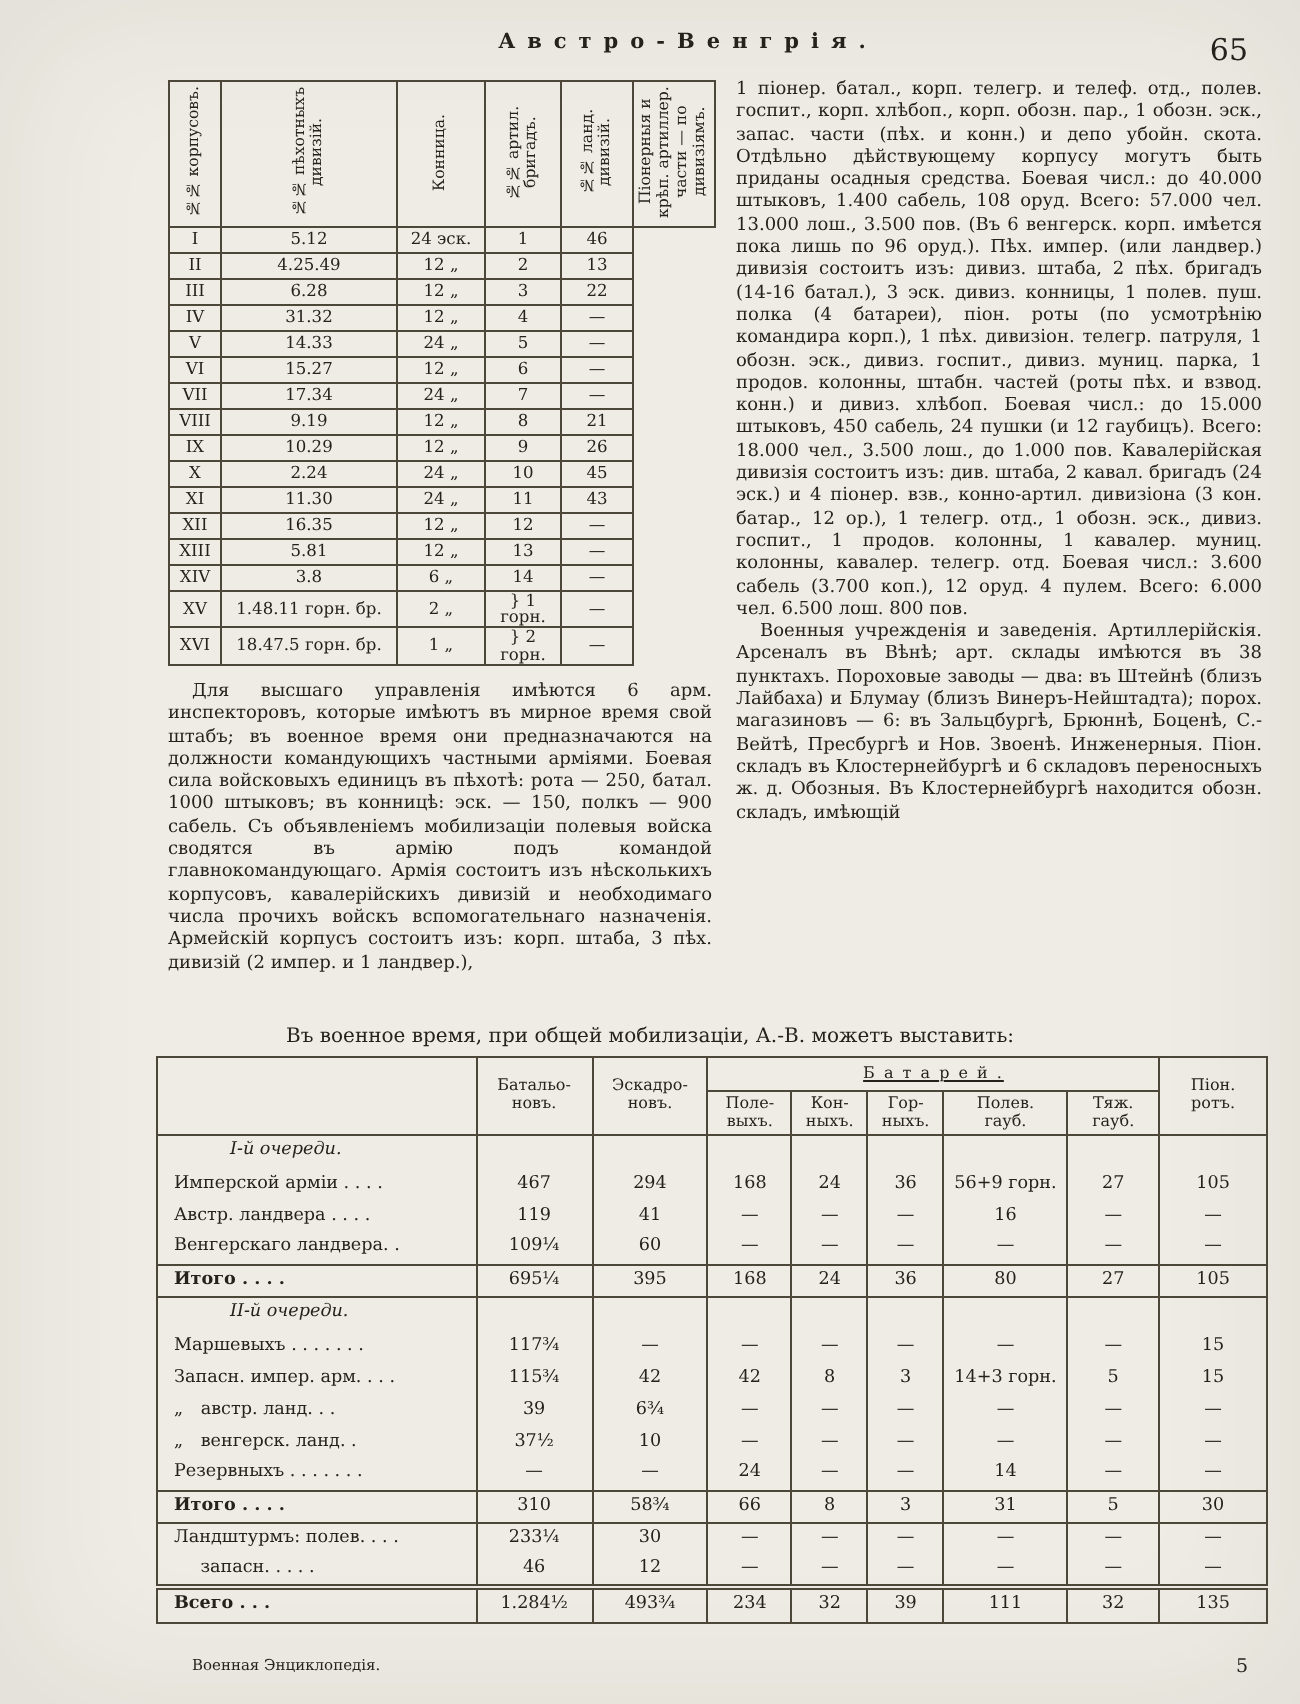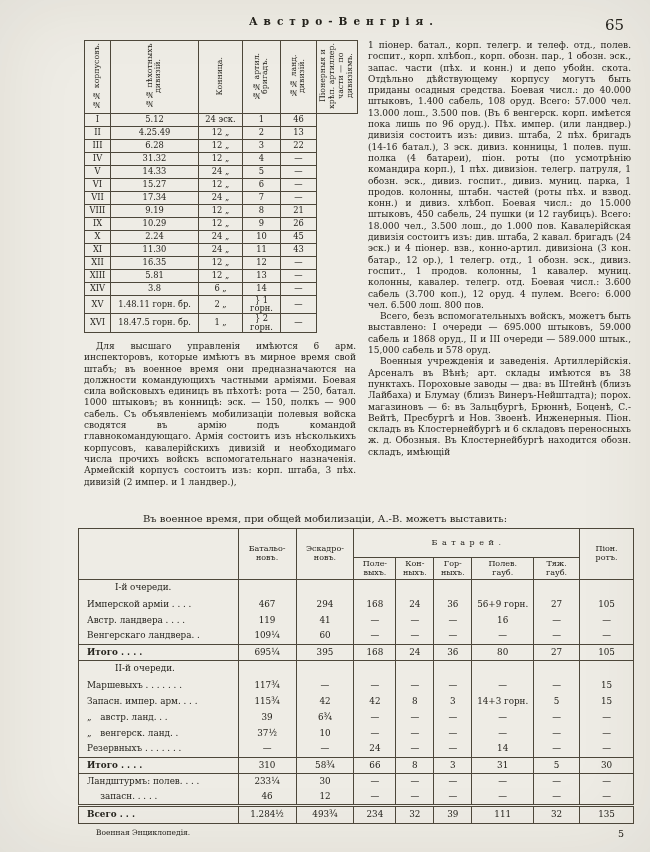--- a/index.html
+++ b/index.html
@@ -98,23 +98,23 @@
   }
   .mob { border: 1.5px solid #4d473a; }
   .mob thead th {
     border-bottom: 1px solid #4d473a;
     white-space: pre-line;
     font-weight: normal;
     font-size: 8px;
     vertical-align: middle;
     height: 22px;
   }
-  .mob thead .group { letter-spacing: 1px; height: 29px; }
+  .mob thead .group { letter-spacing: 1px; height: 17px; text-decoration: underline; }
   .mob .lbl { text-align: left; padding-left: 8px; }
-  .mob tr.section td { height: 17px; }
+  .mob tr.section td { font-style: italic; height: 17px; }
   .mob tr.section .lbl { padding-left: 36px; }
   .mob tr.totals .lbl, .mob tr.grand .lbl { padding-right: 16px; font-weight: bold; }
   .mob tr.rtop td { border-top: 1px solid #4d473a; }
   .mob tr.grand td { border-top: 3px double #4d473a; height: 18px; }
 </style>
 </head>
 <body>
 
 <div>
 
@@ -274,21 +274,20 @@
 
   <div class="left-col">
 
       <p class="par indent">Для высшаго управленія имѣются 6 арм. инспекторовъ, которые имѣютъ въ мирное время свой штабъ; въ военное время они предназначаются на должности командующихъ частными арміями. Боевая сила войсковыхъ единицъ въ пѣхотѣ: рота — 250, батал. 1000 штыковъ; въ конницѣ: эск. — 150, полкъ — 900 сабель. Съ объявленіемъ мобилизаціи полевыя войска сводятся въ армію подъ командой главнокомандующаго. Армія состоитъ изъ нѣсколькихъ корпусовъ, кавалерійскихъ дивизій и необходимаго числа прочихъ войскъ вспомогательнаго назначенія. Армейскій корпусъ состоитъ изъ: корп. штаба, 3 пѣх. дивизій (2 импер. и 1 ландвер.),</p>
     </div>
 
   <div class="right-col">
 
       <p class="par">1 піонер. батал., корп. телегр. и телеф. отд., полев. госпит., корп. хлѣбоп., корп. обозн. пар., 1 обозн. эск., запас. части (пѣх. и конн.) и депо убойн. скота. Отдѣльно дѣйствующему корпусу могутъ быть приданы осадныя средства. Боевая числ.: до 40.000 штыковъ, 1.400 сабель, 108 оруд. Всего: 57.000 чел. 13.000 лош., 3.500 пов. (Въ 6 венгерск. корп. имѣется пока лишь по 96 оруд.). Пѣх. импер. (или ландвер.) дивизія состоитъ изъ: дивиз. штаба, 2 пѣх. бригадъ (14-16 батал.), 3 эск. дивиз. конницы, 1 полев. пуш. полка (4 батареи), піон. роты (по усмотрѣнію командира корп.), 1 пѣх. дивизіон. телегр. патруля, 1 обозн. эск., дивиз. госпит., дивиз. муниц. парка, 1 продов. колонны, штабн. частей (роты пѣх. и взвод. конн.) и дивиз. хлѣбоп. Боевая числ.: до 15.000 штыковъ, 450 сабель, 24 пушки (и 12 гаубицъ). Всего: 18.000 чел., 3.500 лош., до 1.000 пов. Кавалерійская дивизія состоитъ изъ: див. штаба, 2 кавал. бригадъ (24 эск.) и 4 піонер. взв., конно-артил. дивизіона (3 кон. батар., 12 ор.), 1 телегр. отд., 1 обозн. эск., дивиз. госпит., 1 продов. колонны, 1 кавалер. муниц. колонны, кавалер. телегр. отд. Боевая числ.: 3.600 сабель (3.700 коп.), 12 оруд. 4 пулем. Всего: 6.000 чел. 6.500 лош. 800 пов.</p>
 
-      <p class="par indent">Всего, безъ вспомогательныхъ войскъ, можетъ быть выставлено: I очереди — 695.000 штыковъ, 59.000 сабель и 1868 оруд., II и III очереди — 589.000 штык., 15,000 сабель и 578 оруд.</p>
 
       <p class="par indent">Военныя учрежденія и заведенія. Артиллерійскія. Арсеналъ въ Вѣнѣ; арт. склады имѣются въ 38 пунктахъ. Пороховые заводы — два: въ Штейнѣ (близъ Лайбаха) и Блумау (близъ Винеръ-Нейштадта); порох. магазиновъ — 6: въ Зальцбургѣ, Брюннѣ, Боценѣ, С.-Вейтѣ, Пресбургѣ и Нов. Звоенѣ. Инженерныя. Піон. складъ въ Клостернейбургѣ и 6 складовъ переносныхъ ж. д. Обозныя. Въ Клостернейбургѣ находится обозн. складъ, имѣющій</p>
     </div>
 
   <div class="mob-title">Въ военное время, при общей мобилизаціи, А.-В. можетъ выставить:</div>
 
   <table class="mob">
     <colgroup>
       <col style="width:160px">
         <col style="width:58px">

